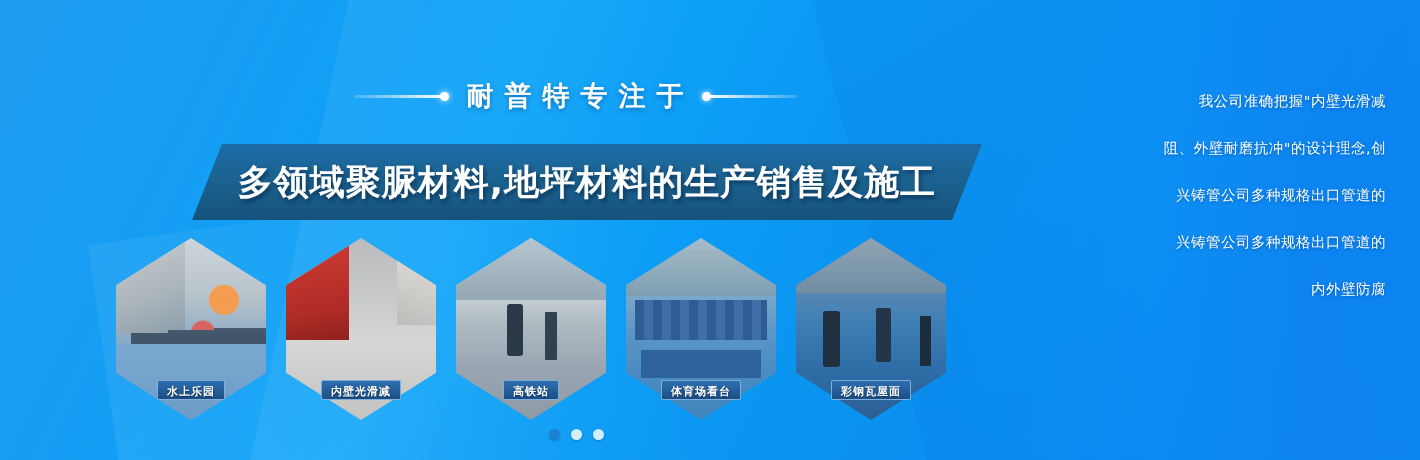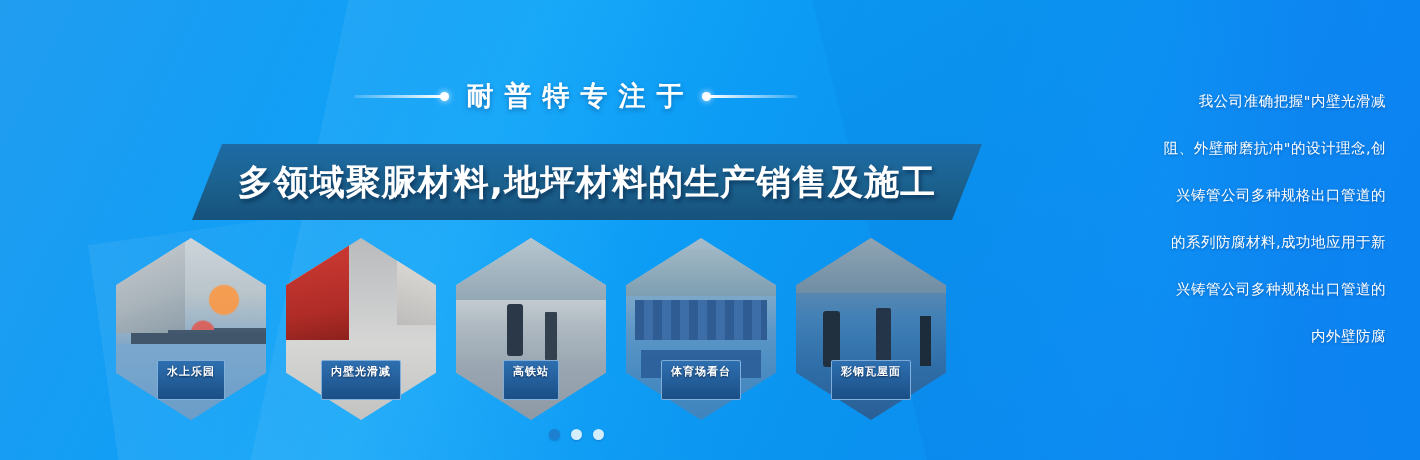--- a/index.html
+++ b/index.html
@@ -115,21 +115,21 @@
   }
   .hex-shape {
     position:absolute; inset:0;
     clip-path:polygon(50% 0%, 100% 26%, 100% 74%, 50% 100%, 0% 74%, 0% 26%);
     overflow:hidden;
   }
   .hex-caption {
     position:absolute;
     left:50%; transform:translateX(-50%);
     bottom:20px;
-    padding:3px 9px 20px;
+    padding:3px 9px 0;
     background:linear-gradient(180deg,#2e6fb0,#1b4f86);
     border:1px solid rgba(160,200,240,0.75);
     border-radius:2px;
     color:#ffffff;
     font-size:11px;
     font-weight:bold;
     letter-spacing:1px;
     white-space:nowrap;
     text-shadow:0 1px 2px rgba(0,20,50,0.7);
   }
@@ -321,21 +321,20 @@
       <span class="hex-caption">彩钢瓦屋面</span>
     </div>
 
 
   </div>
 
   <div id="right-text">
     <p>我公司准确把握"内壁光滑减</p>
     <p>阻、外壁耐磨抗冲"的设计理念,创</p>
     <p>兴铸管公司多种规格出口管道的</p>
-    <p>的系列防腐材料,成功地应用于新</p>
     <p>兴铸管公司多种规格出口管道的</p>
     <p>内外壁防腐</p>
   </div>
 
   <div id="dots">
     <span class="dot-item active"></span>
     <span class="dot-item"></span>
     <span class="dot-item"></span>
   </div>
 

